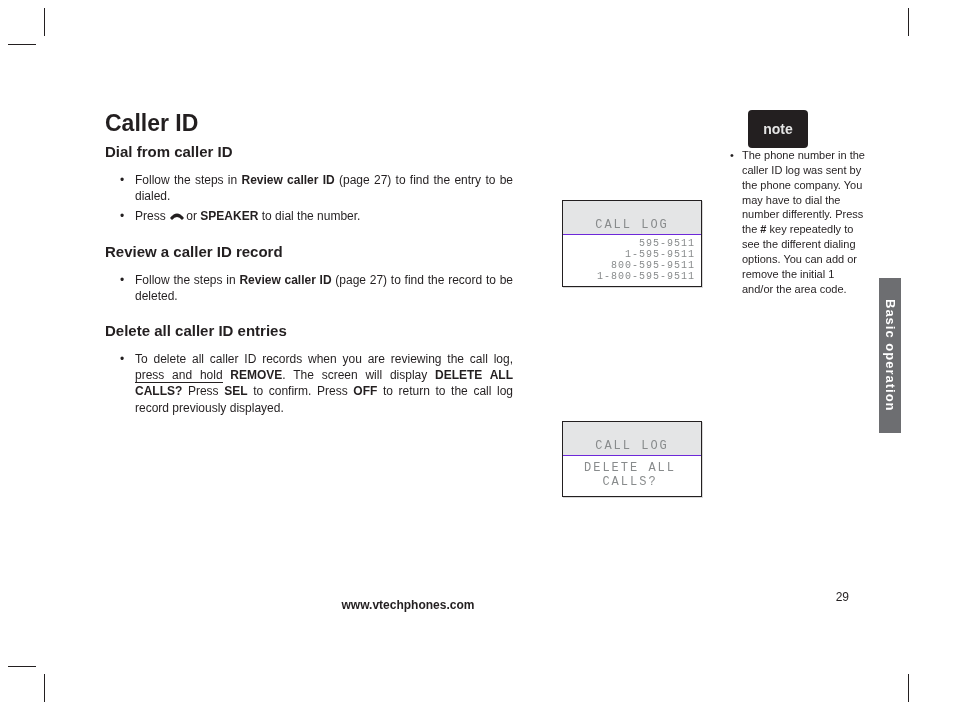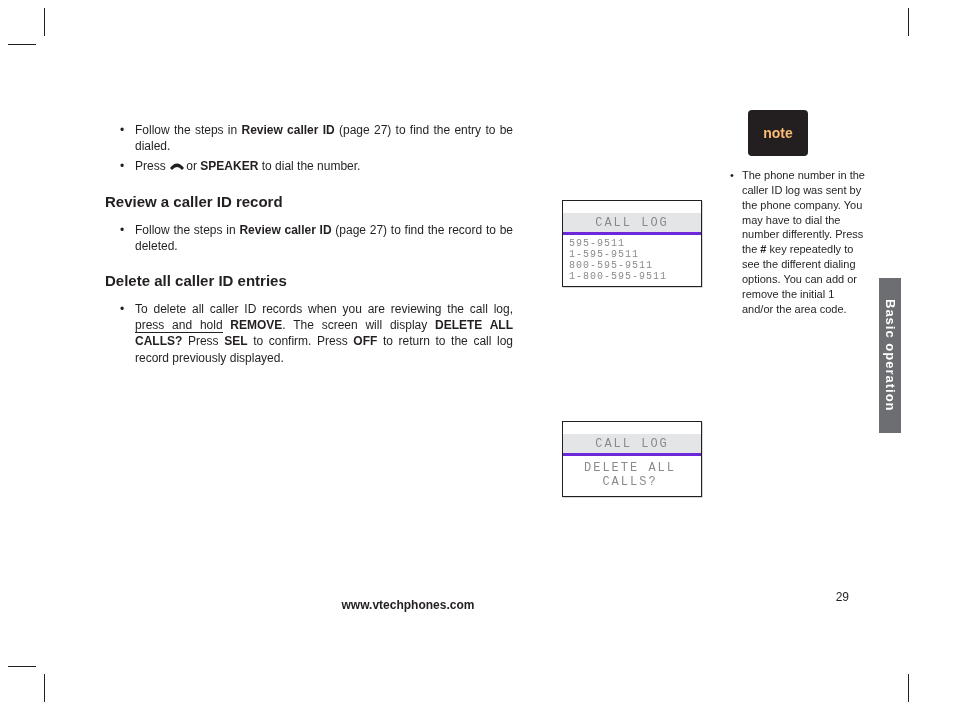--- a/index.html
+++ b/index.html
@@ -41,51 +41,49 @@
     position: absolute;
     width: 140px;
     border: 1px solid #231f20;
     font-family: "Courier New", monospace;
     color: #888b8c;
     background: #fff;
     box-shadow: 1px 1px 0 rgba(0,0,0,0.15);
   }
   .lcd .title {
     background: #e4e5e6;
-    border-bottom: 3px solid #6d28d9;
+    border-bottom: 1px solid #6d28d9;
     text-align: center;
     font-size: 12px;
     letter-spacing: 2px;
-    padding: 3px 0 2px 0;
-    margin-top: 12px;
+    padding: 17px 0 2px 0;
   }
   .lcd .body {
     font-size: 10px;
     line-height: 1.1;
     padding: 3px 6px 4px 6px;
-    text-align: left;
+    text-align: right;
     white-space: pre;
     letter-spacing: 1px;
   }
   .lcd .body.center { text-align: center; font-size: 12px; letter-spacing: 2px; line-height: 1.2; padding: 5px 8px 6px 4px; }
 
   
   .note-col {
     position: absolute;
     left: 728px; top: 110px; width: 140px;
   }
   .note-badge {
     background: #231f20;
-    color: #fdba74;
-    width: 60px; height: 46px;
+    color: #e5e5e5;
+    width: 60px; height: 38px;
     border-radius: 4px;
     display: flex; align-items: center; justify-content: center;
     font-size: 14px; font-weight: bold;
     margin-left: 20px;
-    margin-bottom: 12px;
   }
   .note-list { list-style: none; font-size: 11px; line-height: 1.35; }
   .note-list li { position: relative; padding-left: 14px; }
   .note-list li::before { content: "•"; position: absolute; left: 2px; top: 0; }
 
   
   .sidetab {
     position: absolute;
     right: 53px; top: 278px;
     width: 22px; height: 155px;
@@ -121,22 +119,24 @@
 
   <div class="crop h" style="left:8px; top:666px;"></div>
   <div class="crop v" style="left:44px; top:674px;"></div>
 
   <div class="crop v" style="left:908px; top:8px;"></div>
 
   <div class="crop v" style="left:908px; top:674px;"></div>
 
   <div class="content">
     <div class="col-left">
+      <h1>Caller ID</h1>
 
       <div class="section">
+        <h2>Dial from caller ID</h2>
         <ul class="b">
           <li>
             <span>Follow the steps in </span><span class="bold">Review caller ID</span><span> (page 27) to find the entry to be dialed.</span>
           </li>
           <li>
             <span>Press </span><span class="talk-icon"><svg width="16" height="12" viewBox="0 0 16 12">
                   <path d="M1 7 Q8 -2 15 7 L13 9 Q8 3 3 9 Z" fill="#231f20"></path>
                   <text x="8" y="6" font-size="3" text-anchor="middle" fill="#231f20" font-family="Arial">TALK</text>
                 </svg></span><span> or </span><span class="bold">SPEAKER</span><span> to dial the number.</span>
           </li>

